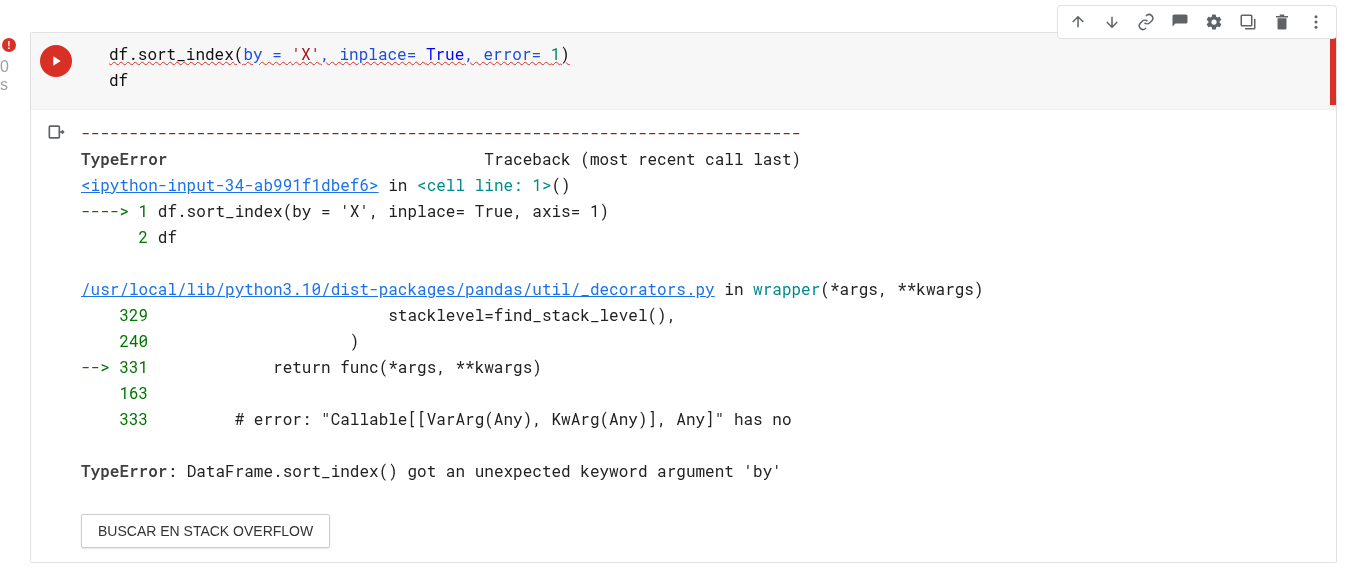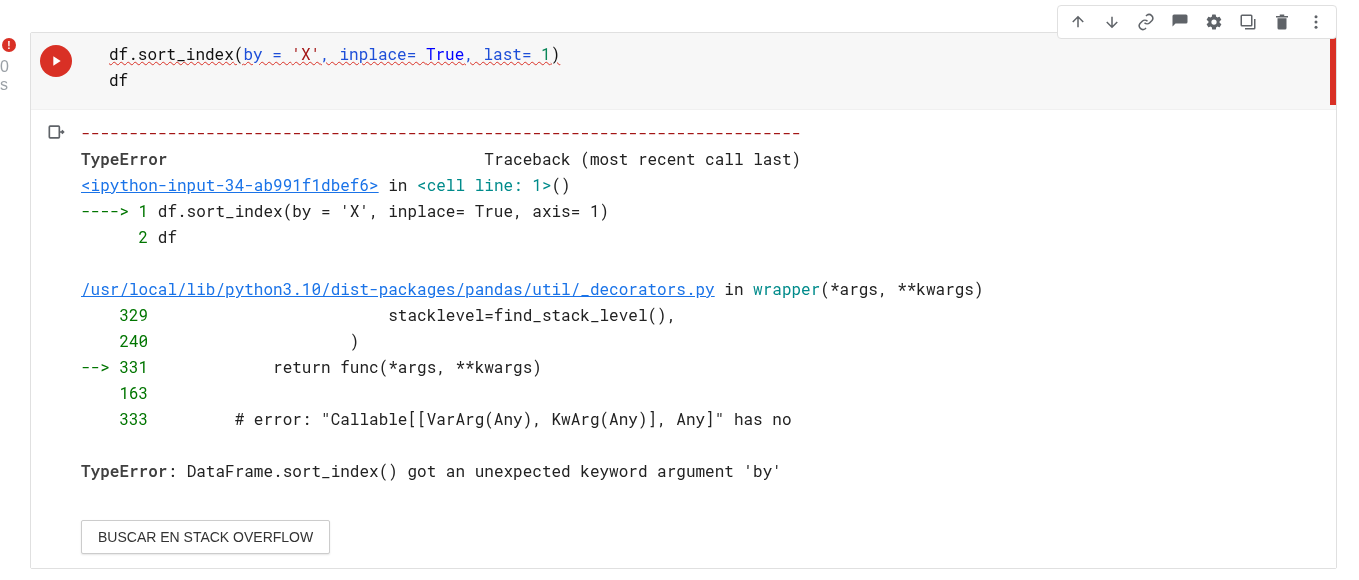--- a/index.html
+++ b/index.html
@@ -156,21 +156,21 @@
     color: #222;
   }
   .tb-sep { color: #a31515; letter-spacing: 0; }
   .tb-err { color: #404040; font-weight: 600; }
   .tb-link { color: #1a73e8; text-decoration: underline; cursor: pointer; }
   .tb-cyan { color: #008b8b; }
   .tb-green { color: #007500; }
 
   .so-btn {
     display: inline-block;
-    margin-top: 10px;
+    margin-top: 4px;
     border: 1px solid #ccc;
     background: #fff;
     padding: 8px 16px;
     font-size: 14px;
     color: #333;
     border-radius: 2px;
     box-shadow: 0 1px 2px rgba(0,0,0,0.1);
     cursor: pointer;
     font-family: Arial, sans-serif;
   }
@@ -236,21 +236,21 @@
     <div class="cell-error-bar"></div>
     <div class="cell-input">
       <div class="run-area">
         <div class="run-btn">
           <svg width="16" height="16" viewBox="0 0 24 24" fill="#fff">
               <path d="M8 5v14l11-7z"></path>
             </svg>
         </div>
       </div>
       <div class="code-area">
-        <div class="code-line"><span class="wavy"><span class="tk-k">df.sort_index</span><span class="tk-p">(</span><span class="tk-op">by = </span><span class="tk-str">'X'</span><span class="tk-op">, inplace= </span><span class="tk-kw">True</span><span class="tk-op">, last= </span><span class="tk-num">1</span><span class="tk-p">)</span></span></div>
+        <div class="code-line"><span class="wavy"><span class="tk-k">df.sort_index</span><span class="tk-p">(</span><span class="tk-op">by = </span><span class="tk-str">'X'</span><span class="tk-op">, inplace= </span><span class="tk-kw">True</span><span class="tk-op">, error= </span><span class="tk-num">1</span><span class="tk-p">)</span></span></div>
         <div class="code-line tk-k">df</div>
       </div>
     </div>
 
     <div class="cell-output-wrap">
       <div class="out-gutter">
         <div class="out-collapse">
           <svg width="20" height="20" viewBox="0 0 24 24" fill="none" stroke="currentColor" stroke-width="2">
               <rect x="4" y="5" width="12" height="14" rx="1"></rect>
               <path d="M16 12h5m-2-2 2 2-2 2"></path>

